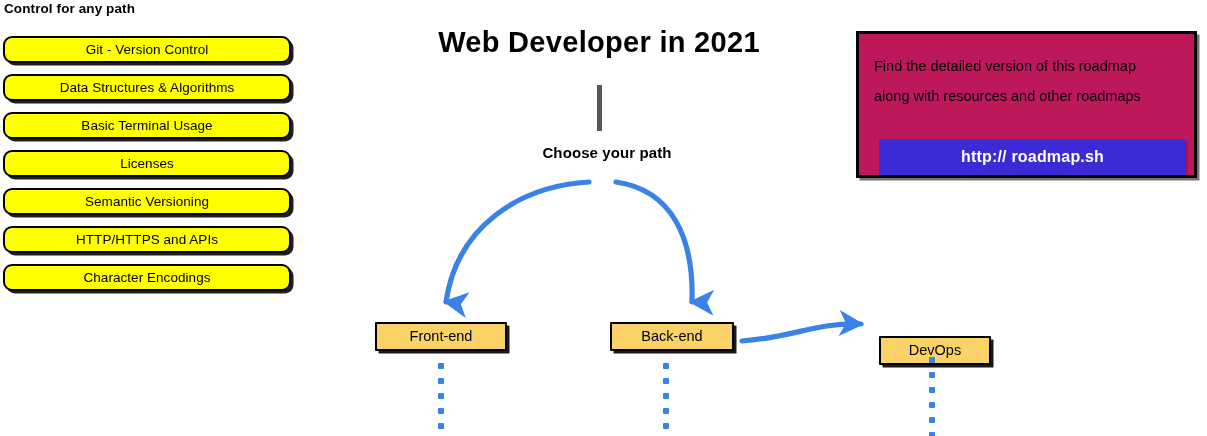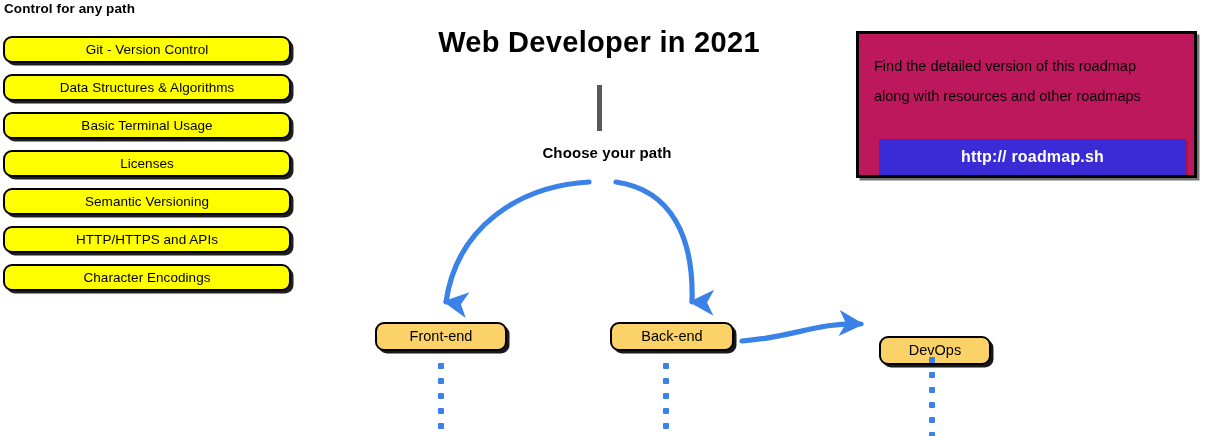--- a/index.html
+++ b/index.html
@@ -112,21 +112,21 @@
     pointer-events: none;
   }
 
   
   .path-node {
     position: absolute;
     box-sizing: border-box;
     height: 29px;
     background: #fbd267;
     border: 2.5px solid #000000;
-    border-radius: 9px;
+    border-radius: 1px;
     box-shadow: 3px 3px 0 -0.5px rgba(0,0,0,0.9);
     display: flex;
     align-items: center;
     justify-content: center;
   }
   .path-node-label {
     font-size: 14.5px;
     line-height: 15px;
     color: #000000;
     white-space: nowrap;

